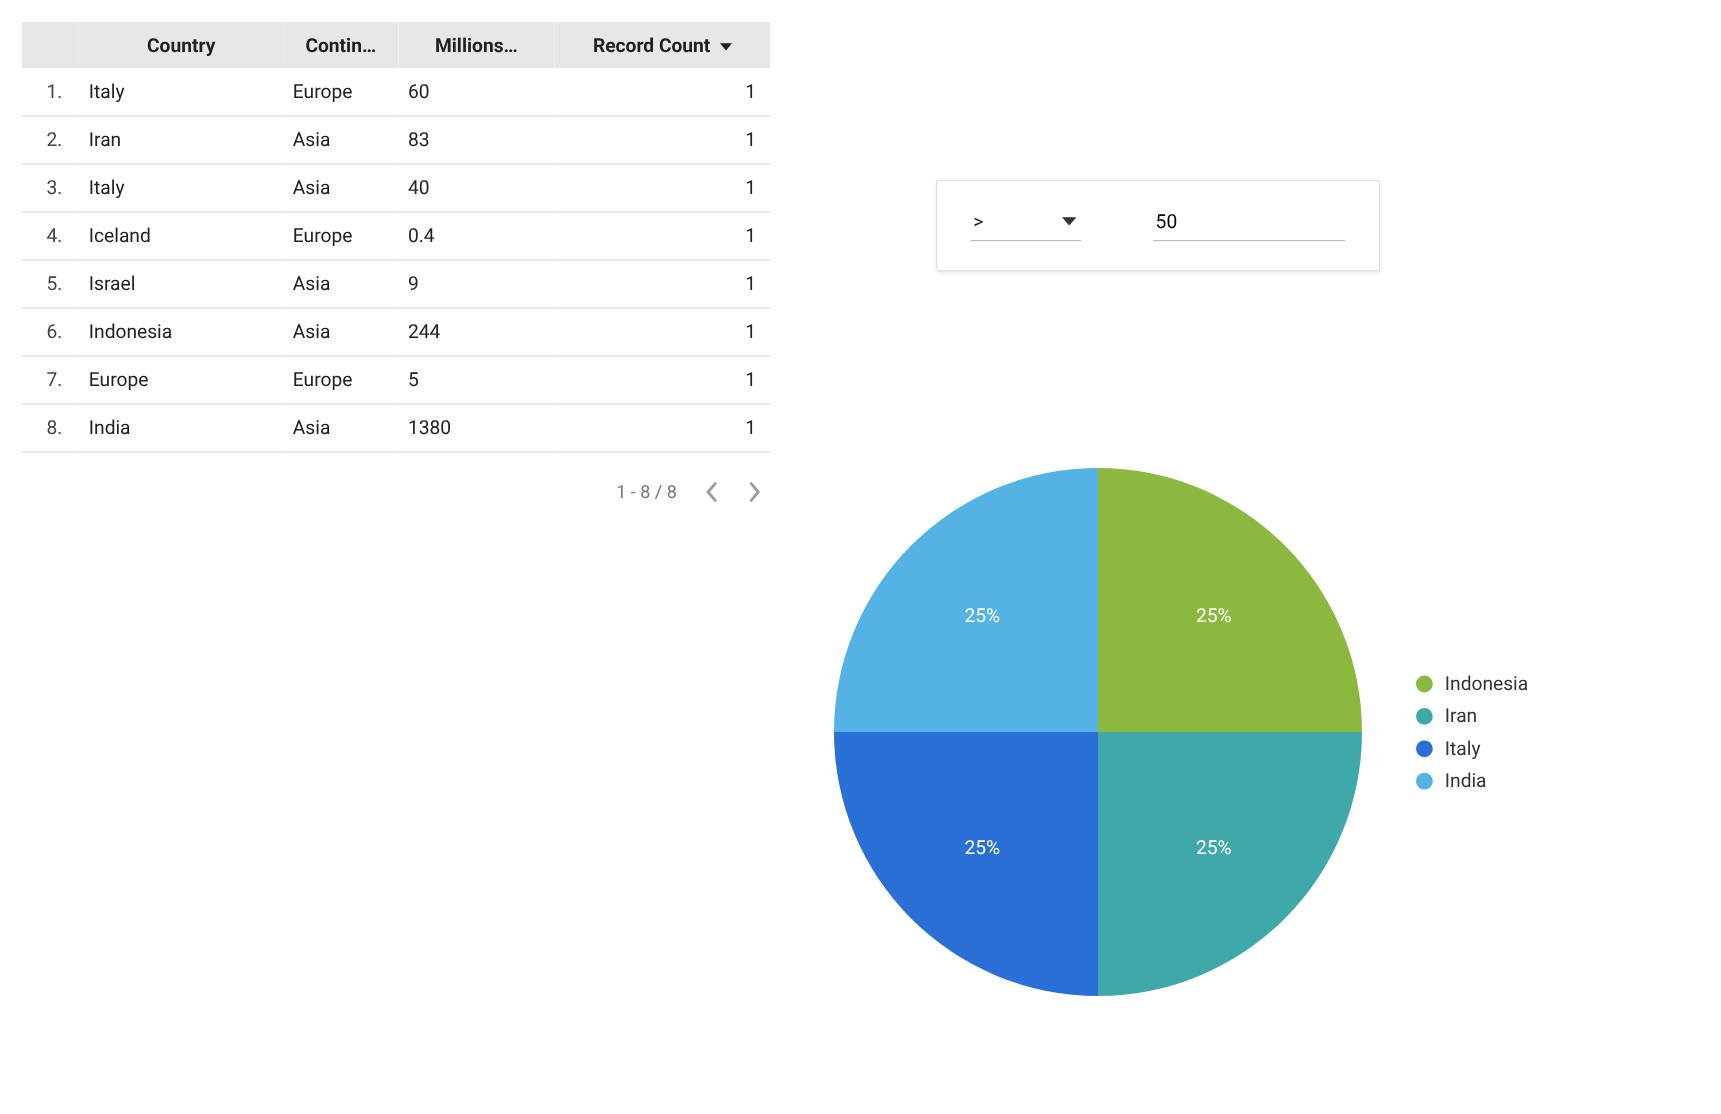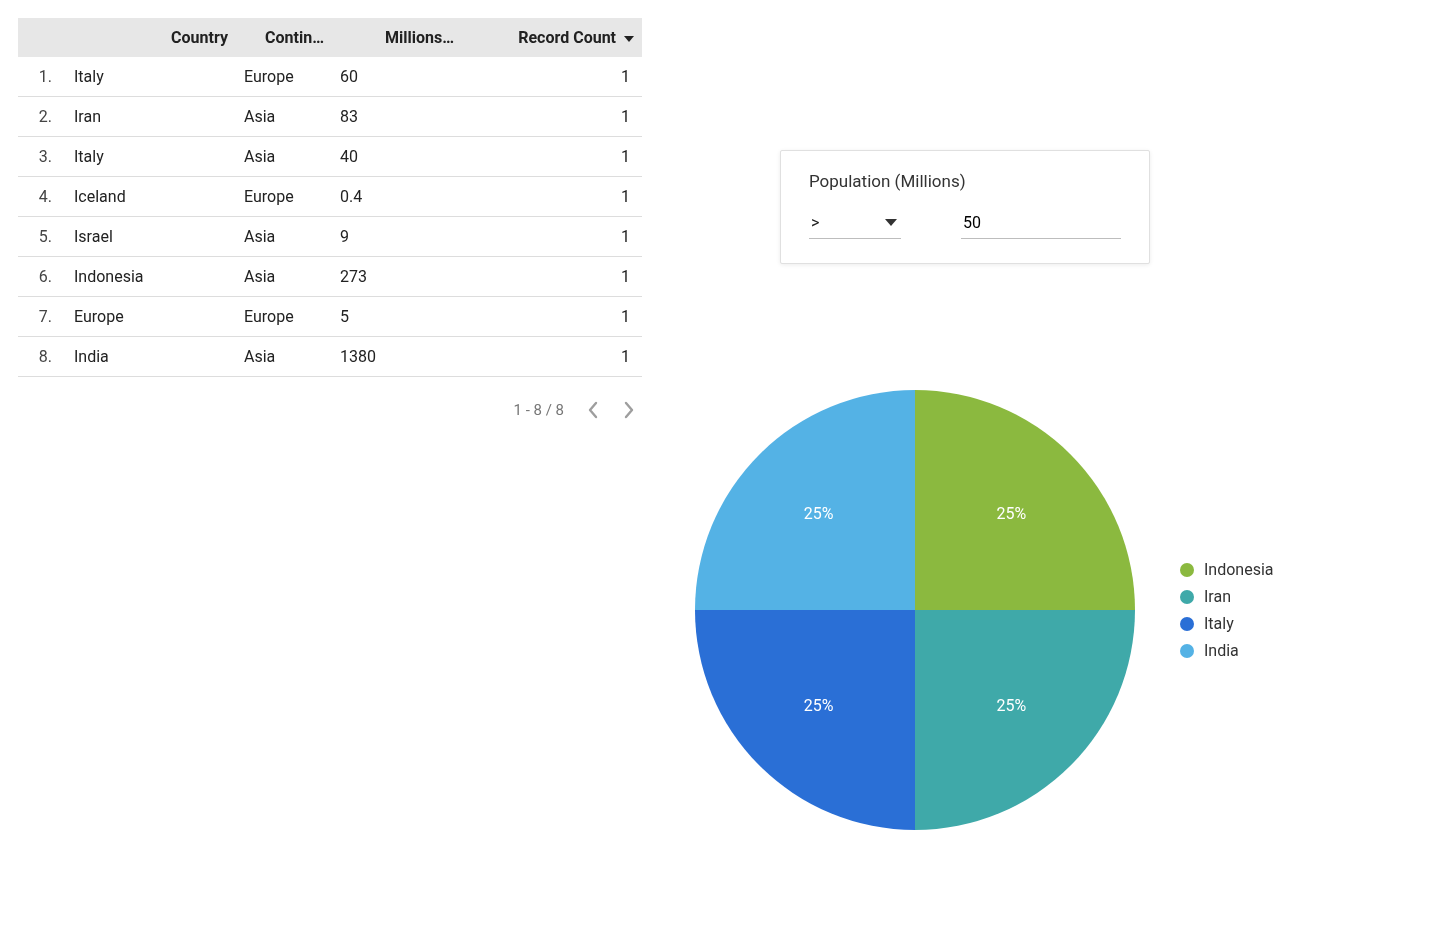--- a/index.html
+++ b/index.html
@@ -17,21 +17,21 @@
   .data-table {
     position: absolute;
     left: 18px;
     top: 18px;
     width: 624px;
     border-collapse: collapse;
     font-size: 16px;
   }
   .data-table thead th {
     background: #e7e7e7;
-    text-align: right;
+    text-align: center;
     font-weight: 700;
     padding: 10px 8px;
     color: #212121;
     overflow: hidden;
     white-space: nowrap;
   }
   .data-table thead th.idx { width: 48px; }
   .data-table thead th.country { width: 170px; }
   .data-table thead th.continent { width: 96px; }
   .data-table thead th.population { width: 130px; }
@@ -209,21 +209,21 @@
         <td class="idx">5.</td>
         <td>Israel</td>
         <td>Asia</td>
         <td>9</td>
         <td class="record">1</td>
       </tr>
       <tr>
         <td class="idx">6.</td>
         <td>Indonesia</td>
         <td>Asia</td>
-        <td>273</td>
+        <td>244</td>
         <td class="record">1</td>
       </tr>
       <tr>
         <td class="idx">7.</td>
         <td>Europe</td>
         <td>Europe</td>
         <td>5</td>
         <td class="record">1</td>
       </tr>
       <tr>
@@ -244,21 +244,20 @@
       </svg>
   </span>
   <span class="pager-btn">
     <svg width="14" height="20" viewBox="0 0 14 20">
         <path d="M4 3 L10 10 L4 17" stroke="#9e9e9e" stroke-width="2.4" fill="none" stroke-linecap="round" stroke-linejoin="round"></path>
       </svg>
   </span>
 </div>
 
 <div class="filter-card">
-  <div class="filter-title">Population (Millions)</div>
   <div class="filter-row">
     <div class="filter-select">
       <span>&gt;</span>
       <span class="dd-arrow"></span>
     </div>
     <input class="filter-input" value="50" style="">
   </div>
 </div>
 
 <div class="pie-wrap">

